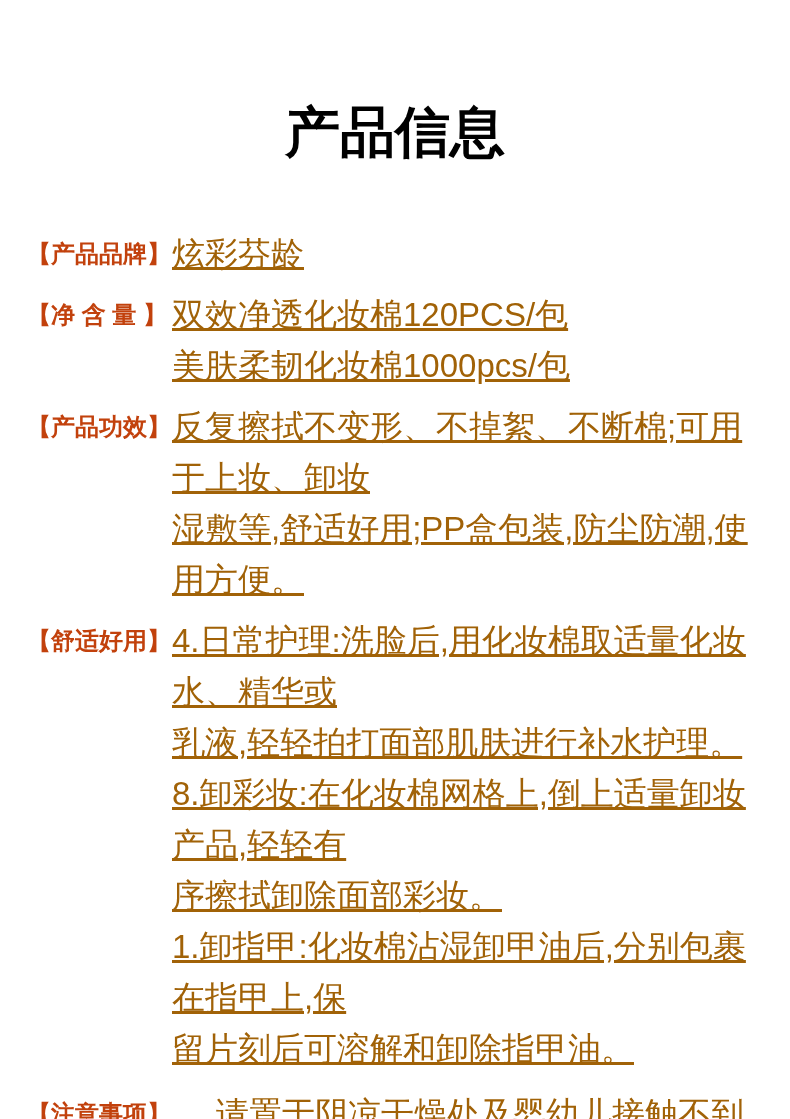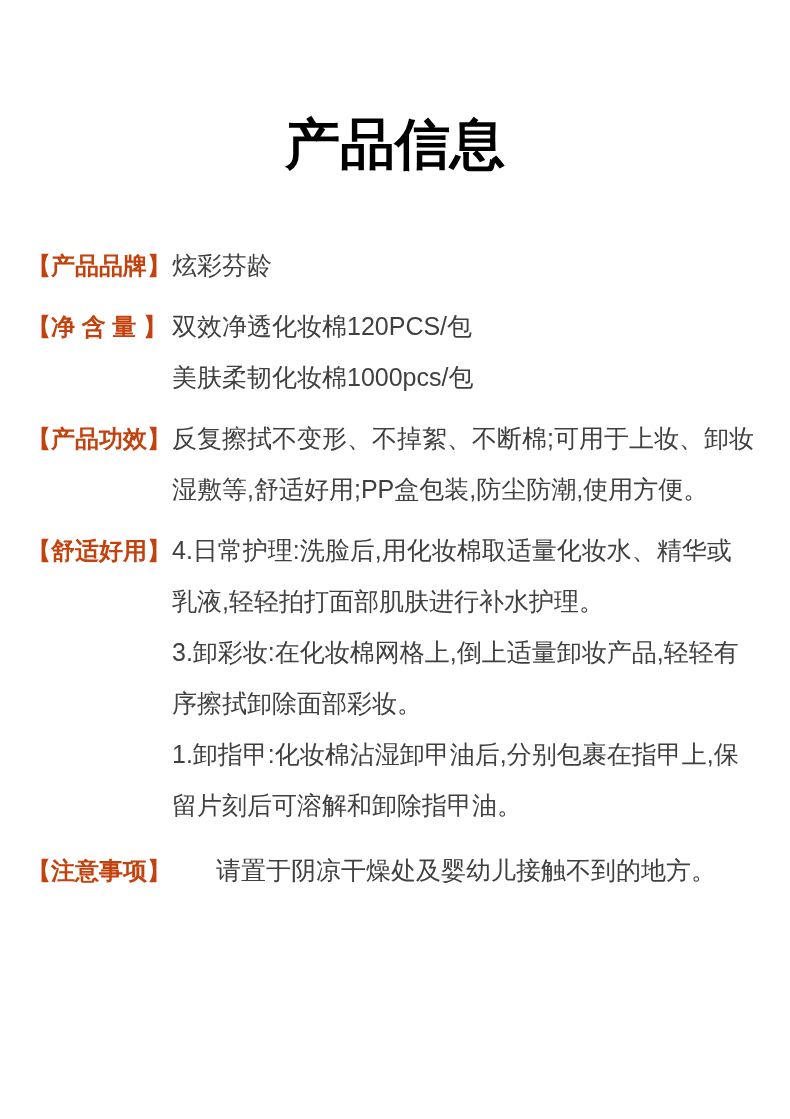--- a/index.html
+++ b/index.html
@@ -9,21 +9,21 @@
   }
   .page {
     position: relative;
     width: 790px;
     height: 1119px;
     background: #ffffff;
     overflow: hidden;
     font-family: "Liberation Sans", sans-serif;
   }
   .title {
-    margin: 12px;
+    margin: 0;
     padding-top: 102px;
     text-align: center;
     font-size: 55px;
     line-height: 60px;
     font-weight: 700;
     color: #000000;
   }
   .sections {
     margin-top: 66px;
   }
@@ -41,24 +41,25 @@
     margin-left: 27px;
     font-size: 24px;
     line-height: 51px;
     font-weight: 700;
     color: #c2410c;
     white-space: nowrap;
   }
   .content {
     flex: 1;
     margin-right: 18px;
-    font-size: 25px;
+    font-size: 33px;
     line-height: 51px;
     font-weight: 300;
-    color: #404040;
+    color: #a16207;
+    text-decoration: underline;
   }
   .line {
     min-height: 51px;
   }
 </style>
 </head>
 <body>
 
 <div class="page">
 
@@ -88,21 +89,21 @@
         <div class="line">反复擦拭不变形、不掉絮、不断棉;可用于上妆、卸妆</div>
         <div class="line">湿敷等,舒适好用;PP盒包装,防尘防潮,使用方便。</div>
       </div>
     </div>
 
     <div class="section">
       <div class="label">【舒适好用】</div>
       <div class="content">
         <div class="line">4.日常护理:洗脸后,用化妆棉取适量化妆水、精华或</div>
         <div class="line">乳液,轻轻拍打面部肌肤进行补水护理。</div>
-        <div class="line">3.卸彩妆:在化妆棉网格上,倒上适量卸妆产品,轻轻有</div>
+        <div class="line">8.卸彩妆:在化妆棉网格上,倒上适量卸妆产品,轻轻有</div>
         <div class="line">序擦拭卸除面部彩妆。</div>
         <div class="line">1.卸指甲:化妆棉沾湿卸甲油后,分别包裹在指甲上,保</div>
         <div class="line">留片刻后可溶解和卸除指甲油。</div>
       </div>
     </div>
 
     <div class="section extra-gap">
       <div class="label">【注意事项】</div>
       <div class="content">
         <div class="line">请置于阴凉干燥处及婴幼儿接触不到的地方。</div>

